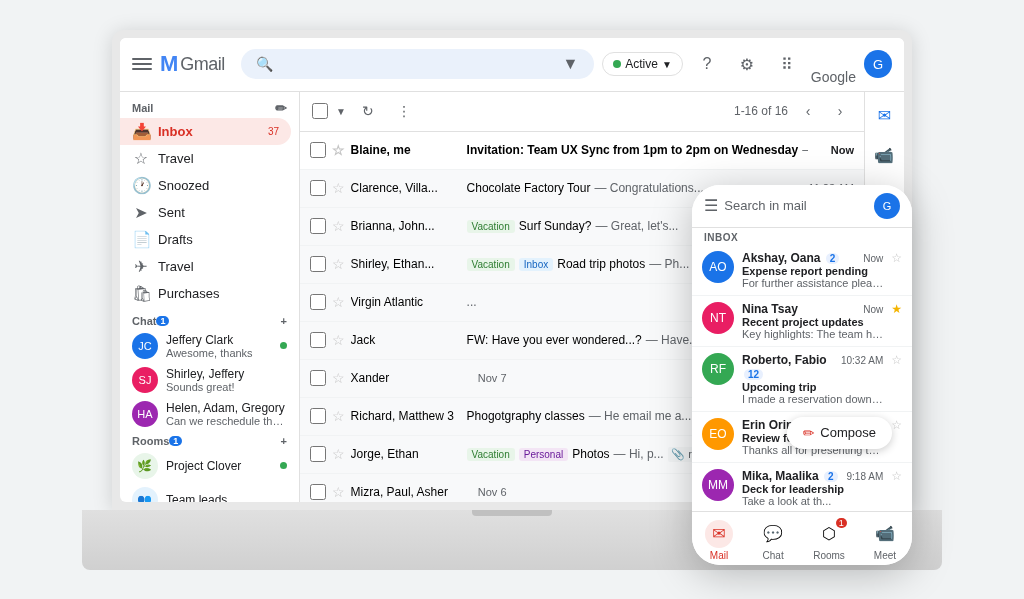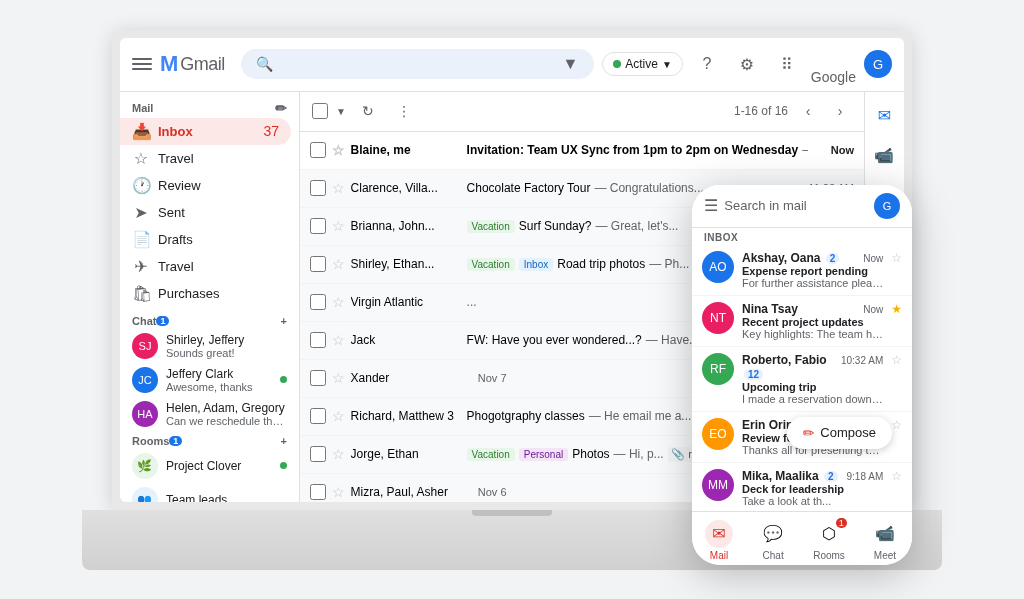--- a/index.html
+++ b/index.html
@@ -246,21 +246,21 @@
       font-size: 16px;
       width: 18px;
       text-align: center;
       color: #5f6368;
     }
 
     .sidebar-item.active .item-icon { color: #d93025; }
 
     .sidebar-item .badge {
       margin-left: auto;
-      font-size: 14px;
+      font-size: 10px;
       font-weight: 400;
       color: #202124;
     }
 
     .sidebar-item.active .badge { color: #d93025; }
 
     .chat-section { margin-top: 4px; }
 
     .chat-item {
       display: flex;
@@ -720,21 +720,21 @@
               <span class="item-icon">📥</span>
               <span>Inbox</span>
               <span class="badge">37</span>
             </div>
             <div class="sidebar-item">
               <span class="item-icon">☆</span>
               <span>Travel</span>
             </div>
             <div class="sidebar-item">
               <span class="item-icon">🕐</span>
-              <span>Review</span>
+              <span>Snoozed</span>
             </div>
             <div class="sidebar-item">
               <span class="item-icon">➤</span>
               <span>Sent</span>
             </div>
             <div class="sidebar-item">
               <span class="item-icon">📄</span>
               <span>Drafts</span>
             </div>
             <div class="sidebar-item">
@@ -745,34 +745,34 @@
               <span class="item-icon">🛍</span>
               <span>Purchases</span>
             </div>
 
             <div class="sidebar-section-header chat-section">
               <span>Chat</span>
               <span style="font-size:9px; background:#1a73e8; color:white; border-radius:8px; padding:0 4px;">1</span>
               <span style="cursor:pointer; color:#5f6368; margin-left:auto;">+</span>
             </div>
 
+            <div class="chat-item">
+              <div class="chat-avatar" style="background:#1a73e8;">JC</div>
+              <div class="chat-item-info">
+                <div class="chat-item-name">Jeffery Clark</div>
+                <div class="chat-item-preview">Awesome, thanks</div>
+              </div>
+              <div class="online-dot"></div>
+            </div>
             <div class="chat-item">
               <div class="chat-avatar" style="background:#e91e63;">SJ</div>
               <div class="chat-item-info">
                 <div class="chat-item-name">Shirley, Jeffery</div>
                 <div class="chat-item-preview">Sounds great!</div>
               </div>
-            </div>
-            <div class="chat-item">
-              <div class="chat-avatar" style="background:#1a73e8;">JC</div>
-              <div class="chat-item-info">
-                <div class="chat-item-name">Jeffery Clark</div>
-                <div class="chat-item-preview">Awesome, thanks</div>
-              </div>
-              <div class="online-dot"></div>
             </div>
             <div class="chat-item">
               <div class="chat-avatar" style="background:#9c27b0;">HA</div>
               <div class="chat-item-info">
                 <div class="chat-item-name">Helen, Adam, Gregory</div>
                 <div class="chat-item-preview">Can we reschedule the meeti...</div>
               </div>
             </div>
 
             <div class="sidebar-section-header">

